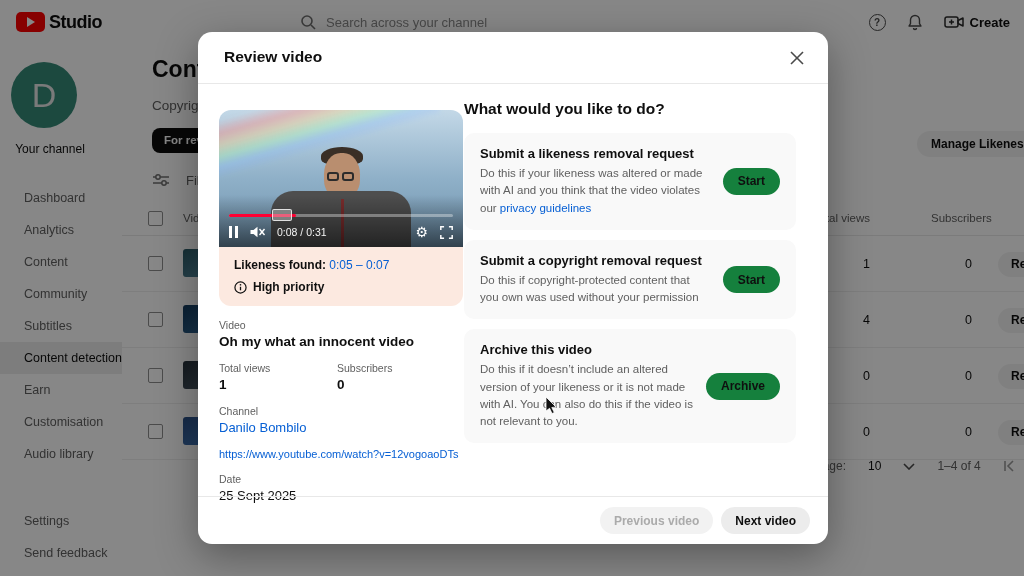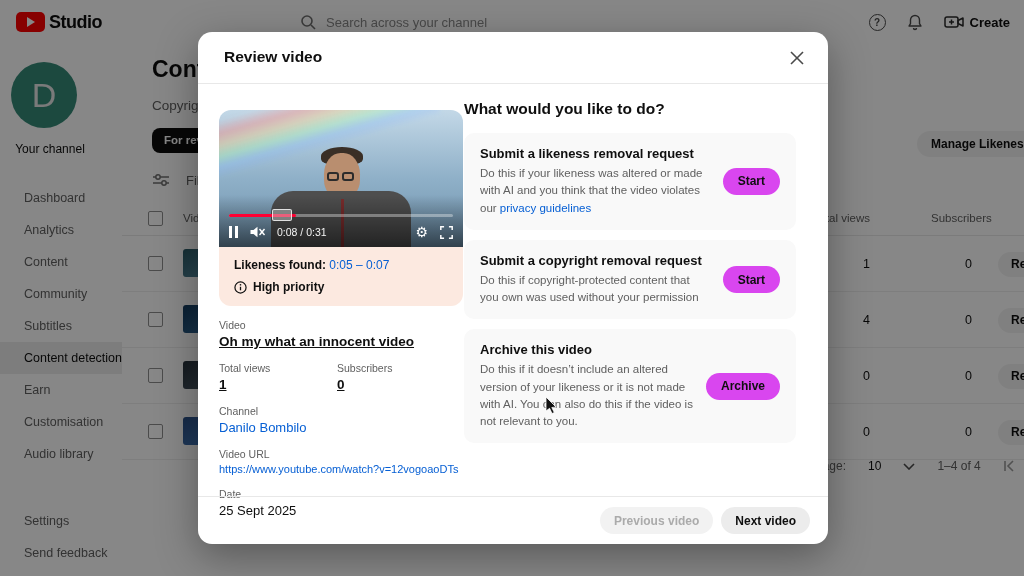--- a/index.html
+++ b/index.html
@@ -77,34 +77,34 @@
 
   .likeness-box { width:244px; background:#fce9e0; border-radius:0 0 12px 12px; padding:11px 15px 12px; }
   .likeness-line { font-size:12px; }
   .likeness-label { font-weight:700; color:#0f0f0f; }
   .likeness-range { color:#065fd4; }
   .priority-line { margin-top:8px; display:flex; align-items:center; gap:6px; font-size:12px; font-weight:700; color:#0f0f0f; }
 
   .detail-group { margin-top:13px; }
   .detail-label { font-size:10.5px; color:#606060; margin-bottom:3px; }
   .detail-value { font-size:13px; color:#0f0f0f; }
-  .detail-value.bold { font-weight:700; font-size:13.5px;text-decoration:underline; }
+  .detail-value.bold { font-weight:700; font-size:13.5px; }
   .detail-link { color:#065fd4; }
   .url-value { font-size:11px; white-space:nowrap; }
   .stats-row { display:flex; margin-top:13px; }
   .stats-col { width:118px; }
 
   .right-col { position:absolute; left:266px; top:64px; width:332px; }
   .question { font-size:15.5px; font-weight:700; color:#0f0f0f; margin:4px 0 15px; }
   .option-card { background:#f9f9f9; border-radius:10px; padding:13px 16px; display:flex; align-items:center; margin-bottom:10px; }
   .option-text { flex:1; padding-right:12px; }
   .option-title { font-size:13px; font-weight:700; color:#0f0f0f; margin-bottom:4px; }
   .option-desc { font-size:11.5px; color:#606060; line-height:1.5; }
   .option-desc .desc-link { color:#065fd4; }
-  .option-btn { height:27px; background:#d946ef; border:none; border-radius:14px; padding:0 15px; font-size:12px; font-weight:600; color:#0f0f0f; font-family:inherit; cursor:pointer; white-space:nowrap; }
+  .option-btn { height:27px; background:#15803d; border:none; border-radius:14px; padding:0 15px; font-size:12px; font-weight:600; color:#0f0f0f; font-family:inherit; cursor:pointer; white-space:nowrap; }
 
   .modal-footer { position:absolute; left:0; right:0; bottom:0; height:48px; border-top:1px solid #e8e8e8; display:flex; align-items:center; justify-content:flex-end; gap:8px; padding-right:18px; }
   .footer-btn { height:27px; border:none; border-radius:14px; padding:0 14px; font-size:12px; font-weight:600; font-family:inherit; cursor:pointer; white-space:nowrap; }
   .footer-btn.disabled { background:#f2f2f2; color:#ababab; cursor:default; }
   .footer-btn.primary { background:#ececec; color:#0f0f0f; }
 
   .cursor { position:absolute; left:545px; top:396px; z-index:30; pointer-events:none; }
 
   svg { display:block; }
 </style>
@@ -327,21 +327,20 @@
           <div class="detail-value bold">0</div>
         </div>
       </div>
 
       <div class="detail-group">
         <div class="detail-label">Channel</div>
         <div class="detail-value detail-link">Danilo Bombilo</div>
       </div>
 
       <div class="detail-group">
-        <div class="detail-label">Video URL</div>
         <div class="detail-value detail-link url-value">https://www.youtube.com/watch?v=12vogoaoDTs</div>
       </div>
 
       <div class="detail-group">
         <div class="detail-label">Date</div>
         <div class="detail-value">25 Sept 2025</div>
       </div>
     </div>
 
     <div class="right-col">

